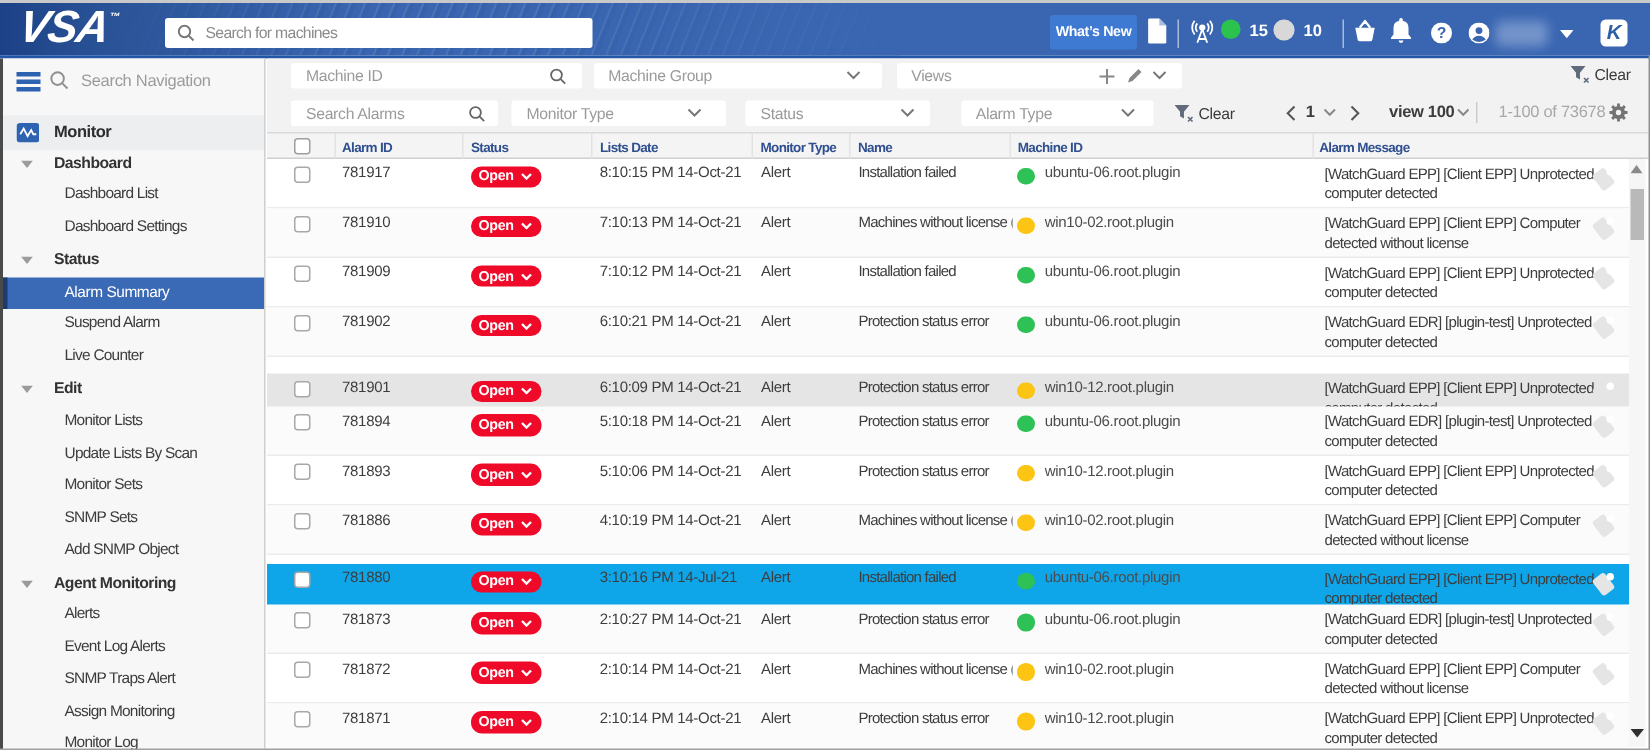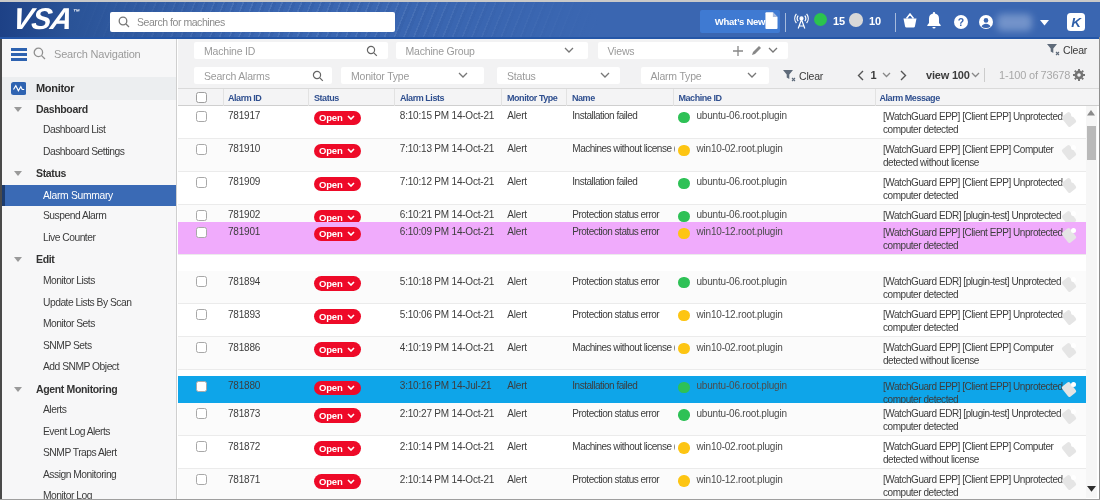--- a/index.html
+++ b/index.html
@@ -6,21 +6,21 @@
 #strip{position:absolute;left:0;top:0;width:1100px;height:2px;background:#c9c9c9}
 #hdr{position:absolute;left:0;top:2px;width:1100px;height:35px;background:#3a66b1;overflow:hidden}
 #hdr .stripes{position:absolute;left:0;top:0;width:600px;height:35px;
 background:linear-gradient(90deg,#1d4186 0,#2a5397 70px,rgba(58,102,177,0) 240px),
 repeating-linear-gradient(112deg,rgba(255,255,255,0.08) 0 1.5px,rgba(30,60,120,0.10) 1.5px 4.5px,rgba(58,102,177,0) 4.5px 9px);}
 #hdr .fade{position:absolute;left:360px;top:0;width:240px;height:35px;background:linear-gradient(90deg,rgba(58,102,177,0),#3a66b1)}
 #logo{position:absolute;left:13px;top:-0.5px;color:#fff;font-size:30px;font-weight:bold;font-style:italic;transform:skewX(-10deg);letter-spacing:-1px}
 #logo sup{font-size:7px;font-style:normal;letter-spacing:0;position:relative;top:-4px}
 #hsearch{position:absolute;left:110px;top:10px;width:285px;height:19.5px;background:#fff;border-radius:2px}
 #hsearch span{position:absolute;left:27px;top:3.6px;font-size:10.5px;letter-spacing:-0.45px;color:#8b8b8b}
-#whatsnew{position:absolute;left:700px;top:8px;width:80px;height:23px;background:#3f7ad2;border-radius:2px;color:#fff;font-size:9.5px;letter-spacing:-0.25px;font-weight:bold;text-align:center;line-height:23px}
+#whatsnew{position:absolute;left:700px;top:8px;width:58px;height:23px;background:#3f7ad2;border-radius:2px;color:#fff;font-size:9.5px;letter-spacing:-0.25px;font-weight:bold;text-align:center;line-height:23px}
 .vsep{position:absolute;top:11px;width:1.4px;height:19px;background:rgba(255,255,255,0.55)}
 .hnum{position:absolute;top:13px;color:#fff;font-size:11px;font-weight:bold}
 .hcirc{position:absolute;border-radius:50%}
 #blob{position:absolute;left:997px;top:12px;width:35px;height:17px;background:rgba(200,216,240,0.40);border-radius:5px;filter:blur(3.5px)}
 #kbox{position:absolute;left:1067px;top:10.5px;width:18px;height:18px;background:#fff;border-radius:3.5px;text-align:center}
 #kbox span{color:#2e5fa9;font-weight:bold;font-size:13.5px;line-height:18px;font-style:italic}
 #bline{position:absolute;left:0;top:37px;width:1100px;height:2px;background:#2456a7}
 #side{position:absolute;left:0;top:39px;width:176.5px;height:459.5px;background:#f7f7f8;border-right:1px solid #cfcfcf}
 #burger div{position:absolute;left:11px;width:16px;height:2.6px;background:#2d62b0}
 #snav{position:absolute;left:54px;top:8.5px;font-size:11px;letter-spacing:-0.2px;color:#9b9b9b}
@@ -254,21 +254,21 @@
 <div class="tick" style="left:45.0px"></div>
     <div class="tick" style="left:130.5px"></div>
     <div class="tick" style="left:216.5px"></div>
     <div class="tick" style="left:323.0px"></div>
     <div class="tick" style="left:388.5px"></div>
     <div class="tick" style="left:495.0px"></div>
     <div class="tick" style="left:697.0px"></div>
 <div id="thcb"></div>
 <div class="th" style="left:50.5px">Alarm ID</div>
 <div class="th" style="left:136.5px">Status</div>
-<div class="th" style="left:222.5px">Alarm Lists</div>
+<div class="th" style="left:222.5px">Lists Date</div>
 <div class="th" style="left:329.5px">Monitor Type</div>
 <div class="th" style="left:394.5px">Name</div>
 <div class="th" style="left:501px">Machine ID</div>
 <div class="th" style="left:702px">Alarm Message</div>
 </div>
 <div id="tbody">
 <div class="row" style="top:0.0px;background:#fff">
 <div class="cb" style="left:18.1px;top:5px"></div>
 <div class="ct" style="left:50.5px;top:4.6px">781917</div>
 <div class="pill" style="left:136.0px;top:4.8px">
@@ -341,21 +341,21 @@
 <div class="ct" style="left:329.8px;top:4.6px">Alert</div>
 <div class="ct nm" style="left:394.8px;top:4.6px">Protection status error</div>
 <div class="dot" style="left:500.8px;top:6px;background:#2ec156"></div>
 <div class="ct mc" style="left:519.0px;top:4.6px">ubuntu-06.root.plugin</div>
 <div class="msg" style="left:705.5px;top:4px">[WatchGuard EDR] [plugin-test] Unprotected<br>computer detected</div>
 <div class="tag" style="left:884.5px;top:6px">
         <div class="tb1"></div>
         <div class="tn1"></div>
       </div>
 </div>
-<div class="row" style="top:116px;background:#f0abfc">
+<div class="row" style="top:143px;background:#e5e5e5">
 <div class="cb" style="left:18.1px;top:5px"></div>
 <div class="ct" style="left:50.5px;top:4.6px">781901</div>
 <div class="pill" style="left:136.0px;top:4.8px">
         <span>Open</span>
         <svg width="8" height="5" viewBox="0 0 8 5" style="margin-left:5px">
           <path d="M1 1l3 3 3-3" stroke="#fff" stroke-width="1.6" fill="none"></path>
         </svg>
       </div>
 <div class="ct" style="left:222.3px;top:4.6px">6:10:09 PM 14-Oct-21</div>
 <div class="ct" style="left:329.8px;top:4.6px">Alert</div>

